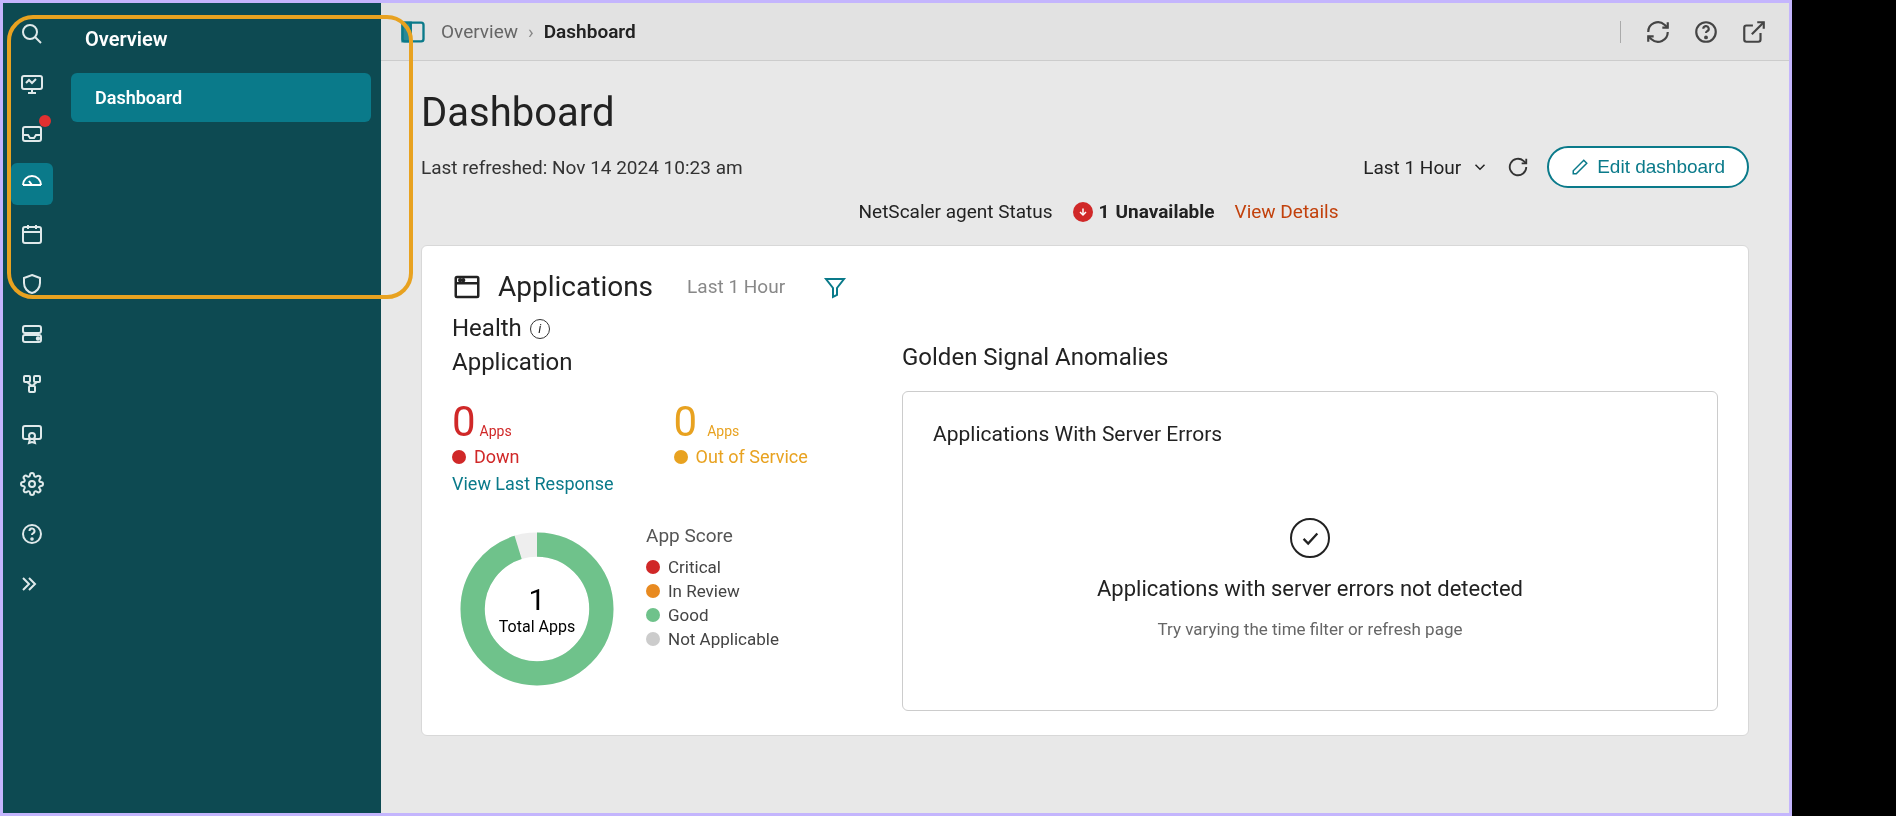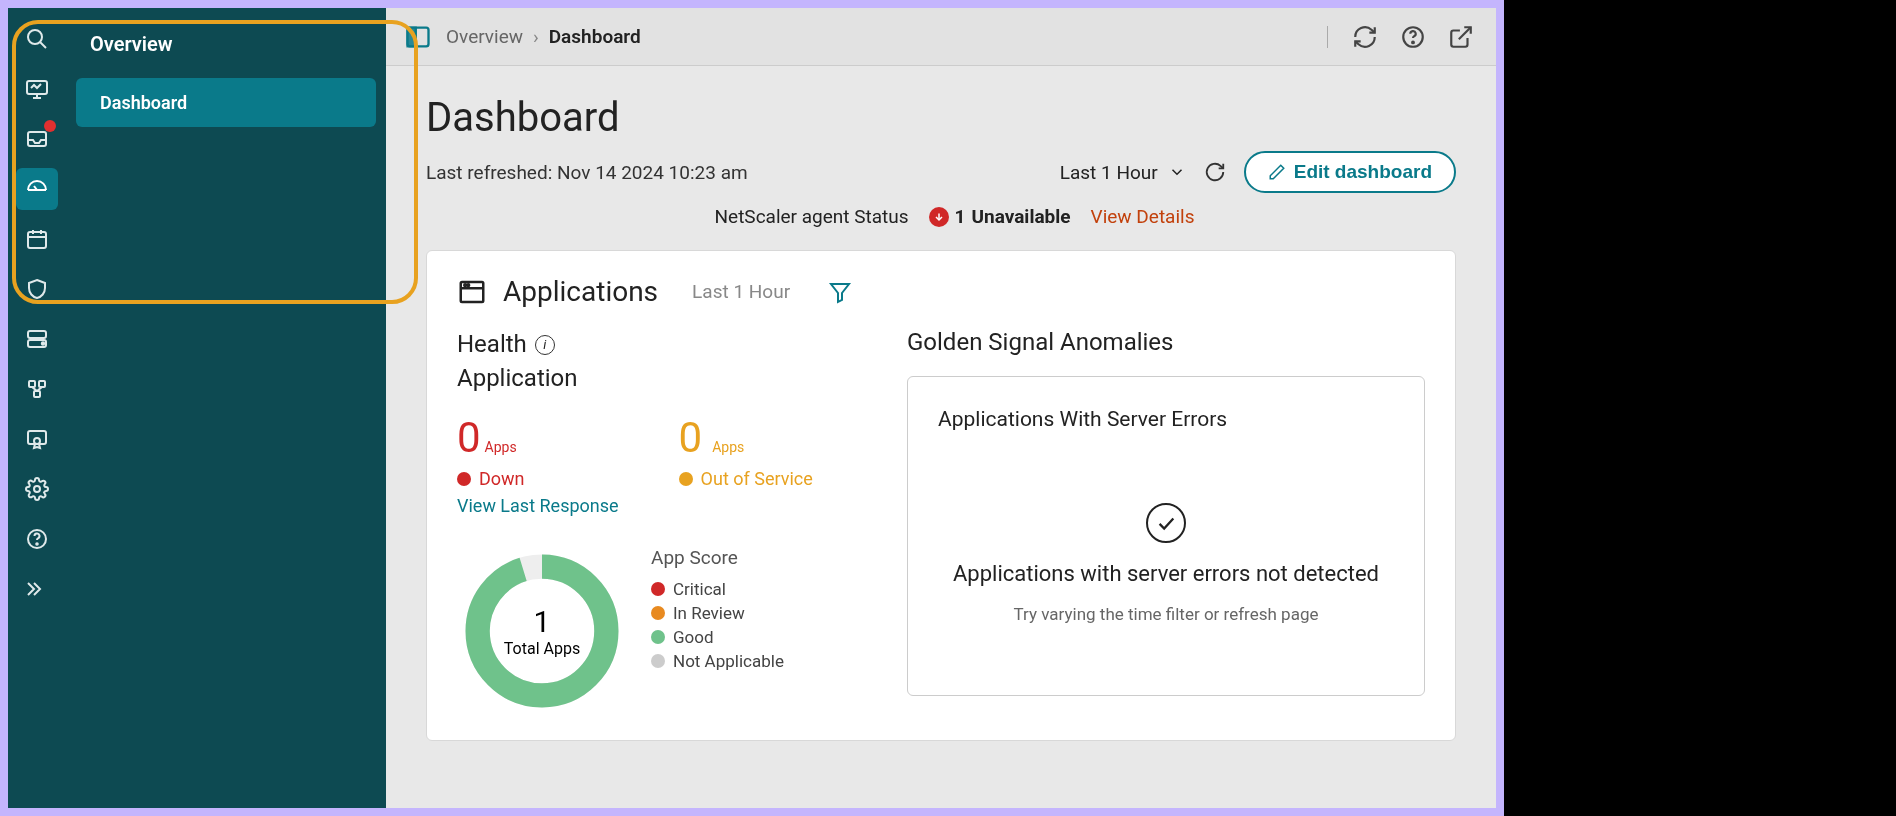--- a/index.html
+++ b/index.html
@@ -1,18 +1,18 @@
 <!DOCTYPE html>
 <html><head>
 <meta charset="utf-8">
 <style>
 * { box-sizing: border-box; margin: 0; padding: 0; }
 body { font-family: -apple-system, BlinkMacSystemFont, "Segoe UI", Roboto, sans-serif; background: #000; width: 1896px; height: 816px; overflow: hidden; }
 
-.app { display: flex; width: 1504px; height: 816px; background: #fff; border: 8px solid #c4b5fd; position: relative; }
+.app { display: flex; width: 1792px; height: 816px; background: #fff; border: 3px solid #c4b5fd; position: relative; }
 
 
 .icon-rail { width: 58px; background: #0d4a52; display: flex; flex-direction: column; align-items: center; padding-top: 10px; gap: 8px; position: relative; z-index: 2; }
 .rail-item { width: 42px; height: 42px; display: flex; align-items: center; justify-content: center; border-radius: 6px; cursor: pointer; color: #dfe9ea; position: relative; }
 .rail-item.active { background: #0a7a8a; color: #fff; }
 .rail-item svg { width: 24px; height: 24px; }
 .rail-dot { position: absolute; top: 2px; right: 2px; width: 12px; height: 12px; background: #e03030; border-radius: 50%; }
 
 
 .side-panel { width: 320px; background: #0d4a52; color: #fff; padding: 14px 0 0 0; position: relative; z-index: 2; }
@@ -35,65 +35,65 @@
 .topbar-icon { width: 34px; height: 34px; color: #444; display: flex; align-items: center; justify-content: center; cursor: pointer; }
 .topbar-icon svg { width: 26px; height: 26px; }
 
 .content { padding: 28px 40px; overflow: auto; flex: 1; }
 .page-title { font-size: 40px; font-weight: 400; color: #222; margin-bottom: 10px; }
 .refresh-row { display: flex; align-items: center; gap: 16px; margin-bottom: 10px; }
 .refresh-text { font-size: 19px; color: #333; }
 .refresh-spacer { flex: 1; }
 .time-select { font-size: 19px; color: #222; display: flex; align-items: center; gap: 10px; cursor: pointer; }
 .refresh-btn { width: 26px; height: 26px; color: #333; cursor: pointer; display: flex; align-items: center; justify-content: center; }
-.edit-btn { border: 2px solid #0a7a8a; color: #0a7a8a; background: #fff; border-radius: 22px; padding: 8px 22px; font-size: 19px; font-weight: 700; display: flex; align-items: center; gap: 8px; cursor: pointer; justify-content: center; }
+.edit-btn { border: 2px solid #0a7a8a; color: #0a7a8a; background: #fff; border-radius: 22px; padding: 8px 22px; font-size: 19px; font-weight: 400; display: flex; align-items: center; gap: 8px; cursor: pointer; justify-content: center; }
 .edit-btn svg { width: 18px; height: 18px; }
 
 .agent-row { display: flex; align-items: center; justify-content: center; gap: 20px; font-size: 19px; margin: 12px 0 22px 0; }
 .agent-label { color: #222; margin-left: 27px; }
 .agent-status { color: #222; font-weight: 700; display: flex; align-items: center; gap: 6px; }
 .agent-dot { width: 20px; height: 20px; background: #d02828; border-radius: 50%; display: inline-flex; align-items: center; justify-content: center; color: #fff; font-size: 12px; }
 .agent-link { color: #c2410c; cursor: pointer; }
 
 .card { background: #fff; border: 1px solid #d8d8d8; border-radius: 6px; padding: 24px 30px; }
-.card-header { display: flex; align-items: center; gap: 16px; margin-bottom: 20px; }
+.card-header { display: flex; align-items: center; gap: 16px; margin-bottom: 9px; }
 .card-icon { width: 30px; height: 30px; color: #222; }
 .card-title { font-size: 28px; color: #222; }
 .card-sub { font-size: 19px; color: #888; margin-left: 18px; }
 .filter-icon { width: 24px; height: 24px; color: #0a7a8a; margin-left: 22px; cursor: pointer; }
 
 .card-body { display: flex; gap: 40px; }
 .health-col { width: 410px; }
 .health-title { font-size: 24px; color: #222; display: flex; align-items: center; gap: 8px; line-height: 1.4; }
 .info-icon { width: 20px; height: 20px; border: 1.5px solid #333; border-radius: 50%; display: inline-flex; align-items: center; justify-content: center; font-size: 13px; font-style: italic; }
 
 .stat-row { display: flex; gap: 60px; margin-top: 18px; }
 .stat { }
 .stat-num { font-size: 42px; font-weight: 400; display: inline-block; }
 .stat-label { font-size: 14px; margin-left: 4px; }
 .stat.red .stat-num, .stat.red .stat-label, .stat.red .dot-label { color: #d02828; }
 .stat.orange .stat-num, .stat.orange .stat-label, .stat.orange .dot-label { color: #e8a220; }
-.dot-row { display: flex; align-items: center; gap: 8px; margin-top: 6px; font-size: 18px; }
+.dot-row { display: flex; align-items: center; gap: 8px; font-size: 18px; }
 .dot { width: 14px; height: 14px; border-radius: 50%; }
 .dot.red { background: #d02828; }
 .dot.orange { background: #e8a220; }
 .stat .link { color: #0a7a8a; font-size: 18px; cursor: pointer; line-height: 1.4; margin-top: 4px; }
 
 .donut-row { display: flex; align-items: flex-start; gap: 24px; margin-top: 28px; }
 .donut { position: relative; width: 170px; height: 170px; }
 .donut svg { width: 170px; height: 170px; transform: rotate(-90deg); }
 .donut-center { position: absolute; inset: 0; display: flex; flex-direction: column; align-items: center; justify-content: center; }
 .donut-num { font-size: 30px; }
 .donut-label { font-size: 16px; text-align: center; line-height: 1.2; }
 .legend { }
 .legend-title { font-size: 19px; color: #555; margin-bottom: 10px; }
 .legend-item { display: flex; align-items: center; gap: 8px; font-size: 17px; color: #444; margin: 4px 0; }
 .legend-dot { width: 14px; height: 14px; border-radius: 50%; }
 
-.anom-col { flex: 1; }
+.anom-col { flex: 1; margin-top: 31px; }
 .anom-title { font-size: 24px; color: #222; margin-bottom: 20px; }
 .anom-box { border: 1px solid #ccc; border-radius: 6px; padding: 30px; min-height: 320px; display: flex; flex-direction: column; }
 .anom-box-title { font-size: 21px; color: #222; margin-bottom: 30px; }
 .anom-empty { flex: 1; display: flex; flex-direction: column; align-items: center; justify-content: center; gap: 18px; }
 .check-circle { width: 40px; height: 40px; border: 2.5px solid #222; border-radius: 50%; display: flex; align-items: center; justify-content: center; }
 .check-circle svg { width: 22px; height: 22px; }
 .anom-msg { font-size: 22px; color: #222; text-align: center; }
 .anom-hint { font-size: 17px; color: #666; text-align: center; }
 
 

